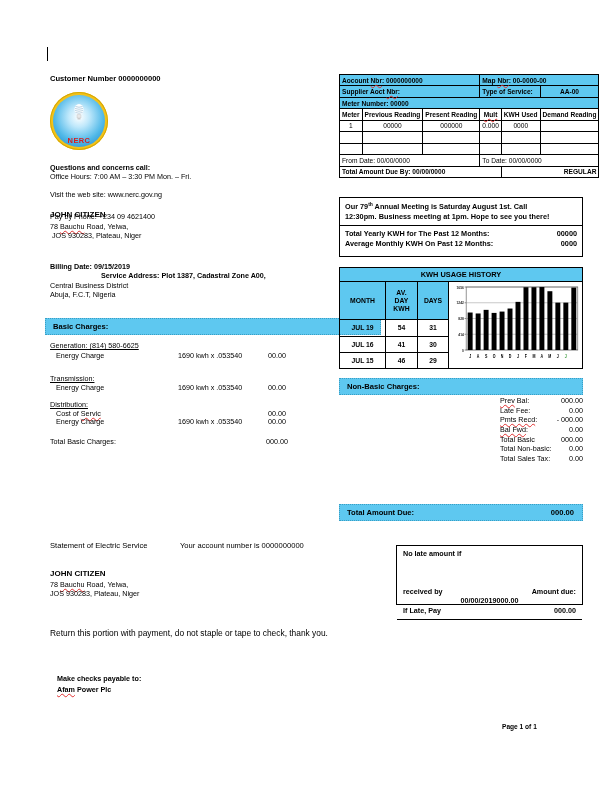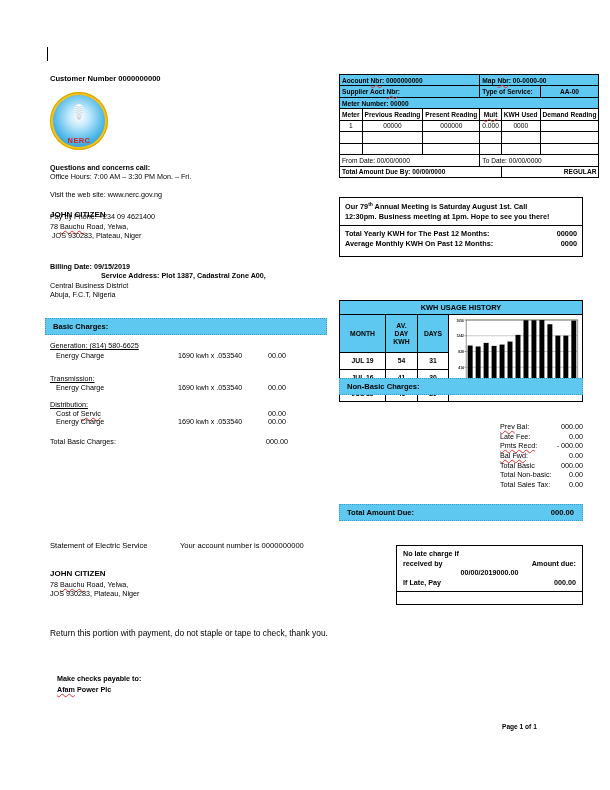--- a/index.html
+++ b/index.html
@@ -96,21 +96,21 @@
 
   <div class="abs t b" style="left:50px;top:210px;font-size:8px;">JOHN CITIZEN</div>
   <div class="abs t" style="left:50px;top:222px;"><span>78 </span><span class="sq">Bauchu</span><span> Road, Yelwa,</span></div>
   <div class="abs t" style="left:52px;top:231px;">JOS 930283, Plateau, Niger</div>
 
   <div class="abs t b" style="left:50px;top:262px;">Billing Date: 09/15/2019</div>
   <div class="abs t b" style="left:64px;top:271px;padding-left:37px;">Service Address: Plot 1387, Cadastral Zone A00,</div>
   <div class="abs t" style="left:50px;top:281px;">Central Business District</div>
   <div class="abs t" style="left:50px;top:290px;">Abuja, F.C.T, Nigeria</div>
 
-  <div class="abs band" style="left:45px;top:318px;width:282px;">Basic Charges:</div>
+  <div class="abs band" style="left:45px;top:318px;width:336px;">Basic Charges:</div>
 
   <div class="abs t u" style="left:50px;top:341px;">Generation: (814) 580-6625</div>
   <div class="abs t" style="left:56px;top:351px;">Energy Charge</div>
   <div class="abs t" style="left:178px;top:351px;">1690 kwh x .053540</div>
   <div class="abs t" style="left:268px;top:351px;">00.00</div>
 
   <div class="abs t u" style="left:50px;top:374px;">Transmission:</div>
   <div class="abs t" style="left:56px;top:383px;">Energy Charge</div>
   <div class="abs t" style="left:178px;top:383px;">1690 kwh x .053540</div>
   <div class="abs t" style="left:268px;top:383px;">00.00</div>
@@ -194,21 +194,21 @@
         <span class="t b" style="font-size:7.3px;">Total Yearly KWH for The Past 12 Months:</span>
         <span class="t b" style="font-size:7.3px;">00000</span>
       </div>
       <div style="display:flex;justify-content:space-between;">
         <span class="t b" style="font-size:7.3px;">Average Monthly KWH On Past 12 Months:</span>
         <span class="t b" style="font-size:7.3px;">0000</span>
       </div>
     </div>
   </div>
 
-  <div class="abs" style="left:339px;top:267px;width:244px;margin-top:33px;">
+  <div class="abs" style="left:339px;top:267px;width:244px;">
     <div class="kwh-title">KWH USAGE HISTORY</div>
     <table class="kwh">
       <tbody>
           <tr>
         <td class="hd" style="width:19%;">MONTH</td>
         <td class="hd" style="width:13%;">
           <span>AV.</span><br>
           <span>DAY</span><br>
           <span>KWH</span>
         </td>
@@ -286,21 +286,21 @@
         <td>JUL 15</td>
         <td>46</td>
         <td>29</td>
       </tr>
     </tbody>
       </table>
   </div>
 
   <div class="abs band" style="left:339px;top:378px;width:244px;">Non-Basic Charges:</div>
 
-  <div class="abs" style="left:500px;top:422px;width:83px;">
+  <div class="abs" style="left:500px;top:396px;width:83px;">
     <div style="display:flex;justify-content:space-between;">
       <span class="t"><span class="sq">Prev</span><span> Bal:</span></span>
       <span class="t">000.00</span>
     </div>
     <div style="display:flex;justify-content:space-between;">
       <span class="t">Late Fee:</span>
       <span class="t">0.00</span>
     </div>
     <div style="display:flex;justify-content:space-between;">
       <span class="t"><span class="sq">Pmts Recd</span><span>:</span></span>
@@ -327,23 +327,23 @@
   <div class="abs band" style="left:339px;top:504px;width:244px;padding-right:8px;">
     <div style="display:flex;justify-content:space-between;align-items:center;">
       <span>Total Amount Due:</span>
       <span>000.00</span>
     </div>
   </div>
 
   <div class="abs box" style="left:396px;top:545px;width:187px;height:60px;">
     <div style="padding:3px 6px 3px 6px;border-bottom:1.2px solid #000;">
       <div style="display:flex;justify-content:space-between;">
-        <span class="t b">No late charge if</span>
-      </div>
-      <div style="display:flex;justify-content:space-between;">
+        <span class="t b">No late amount if</span>
+      </div>
+      <div style="display:flex;justify-content:space-between;margin-top:28px;">
         <span class="t b">received by</span>
         <span class="t b">Amount due:</span>
       </div>
       <div style="display:flex;justify-content:center;">
         <span class="t b">00/00/2019</span>
         <span class="t b">000.00</span>
       </div>
       <div style="display:flex;justify-content:space-between;">
         <span class="t b">If Late, Pay</span>
         <span class="t b">000.00</span>

